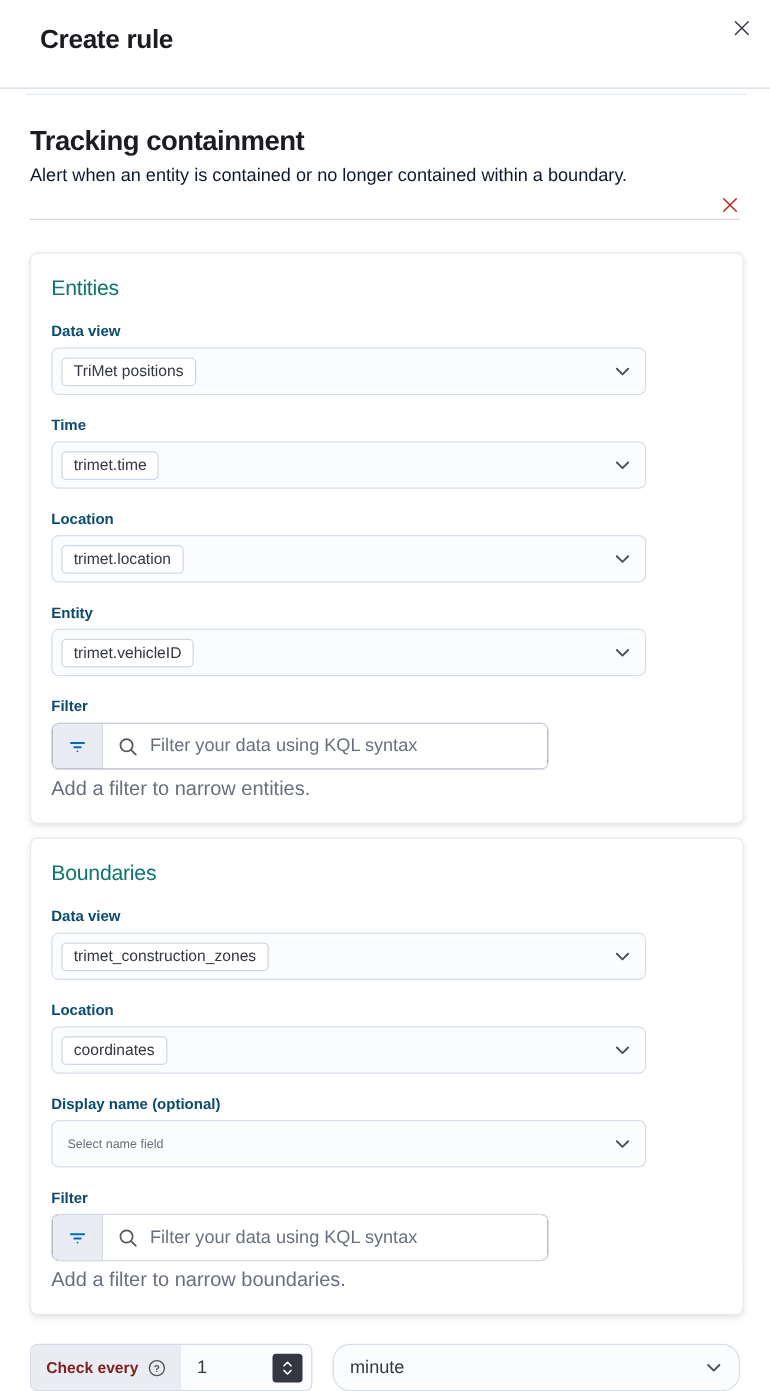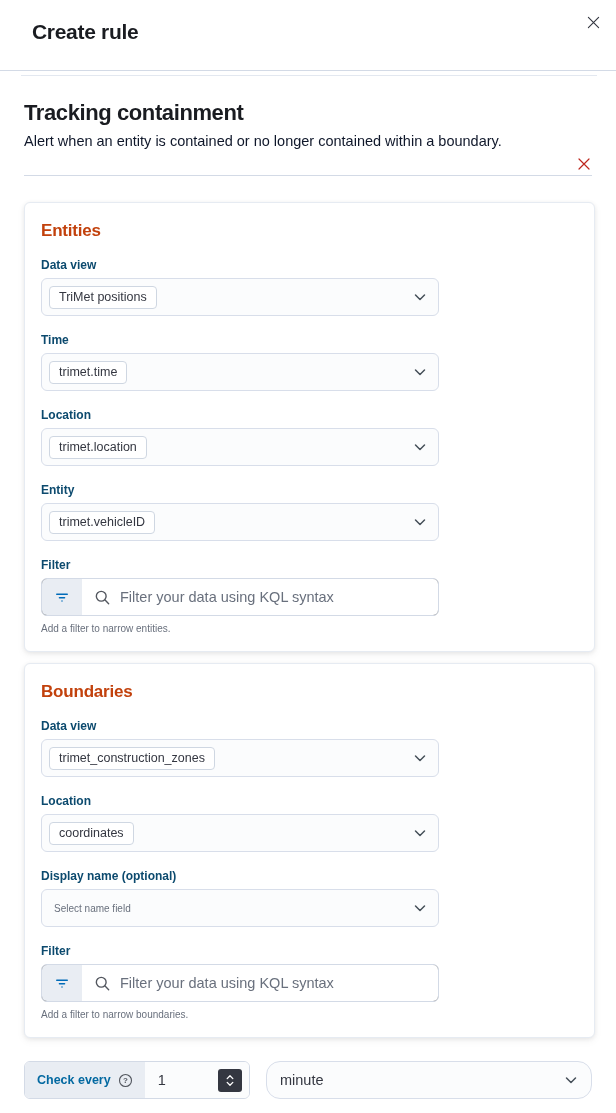--- a/index.html
+++ b/index.html
@@ -70,37 +70,37 @@
     background: #fff;
     border: 1px solid #e6ebf2;
     border-radius: 6px;
     box-shadow: 0 1px 4px rgba(0,0,0,0.07), 0 3px 8px rgba(0,0,0,0.05);
     padding: 18px 16px 17px 16px;
   }
   .card-1 { margin-top: 26px; }
   .card-2 { margin-top: 11px; }
   .card-title {
     font-size: 17px;
-    font-weight: 700;
+    font-weight: 400;
     letter-spacing: -0.2px;
-    color: #c2410c;
+    color: #0f766e;
   }
 
   .form-row { margin-top: 17px; }
   .form-row:first-of-type { margin-top: 20px; }
   .field-label {
     display: block;
     font-size: 12px;
     font-weight: 700;
     color: #0c4a6e;
     margin-bottom: 6px;
   }
 
   .combo {
-    width: 398px;
+    width: 476px;
     height: 38px;
     background: #fbfcfd;
     border: 1px solid #d8deea;
     border-radius: 6px;
     display: flex;
     align-items: center;
     padding: 0 10px 0 7px;
     cursor: pointer;
   }
   .combo .pill {
@@ -151,21 +151,21 @@
     flex: 1;
     border: none; outline: none;
     font-family: "Liberation Sans", "DejaVu Sans", sans-serif;
     font-size: 14.5px;
     color: #343741;
     background: transparent;
   }
   .kql-search input::placeholder { color: #69707d; opacity: 1; }
   .help-text {
     margin-top: 7px;
-    font-size: 10px;
+    font-size: 16px;
     color: #69707d;
   }
 
   
   .schedule-row {
     display: flex;
     gap: 16px;
     margin: 23px 24px 0 24px;
   }
   .interval-group {
@@ -181,21 +181,21 @@
   .interval-label {
     background: #e9edf3;
     display: flex; align-items: center;
     gap: 7px;
     padding: 0 12px;
     flex: none;
   }
   .interval-label .lbl {
     font-size: 12.5px;
     font-weight: 700;
-    color: #0369a1;
+    color: #7f1d1d;
     white-space: nowrap;
   }
   .interval-value {
     flex: 1;
     position: relative;
     display: flex; align-items: center;
     background: #fbfcfd;
   }
   .interval-value input {
     width: 100%;

